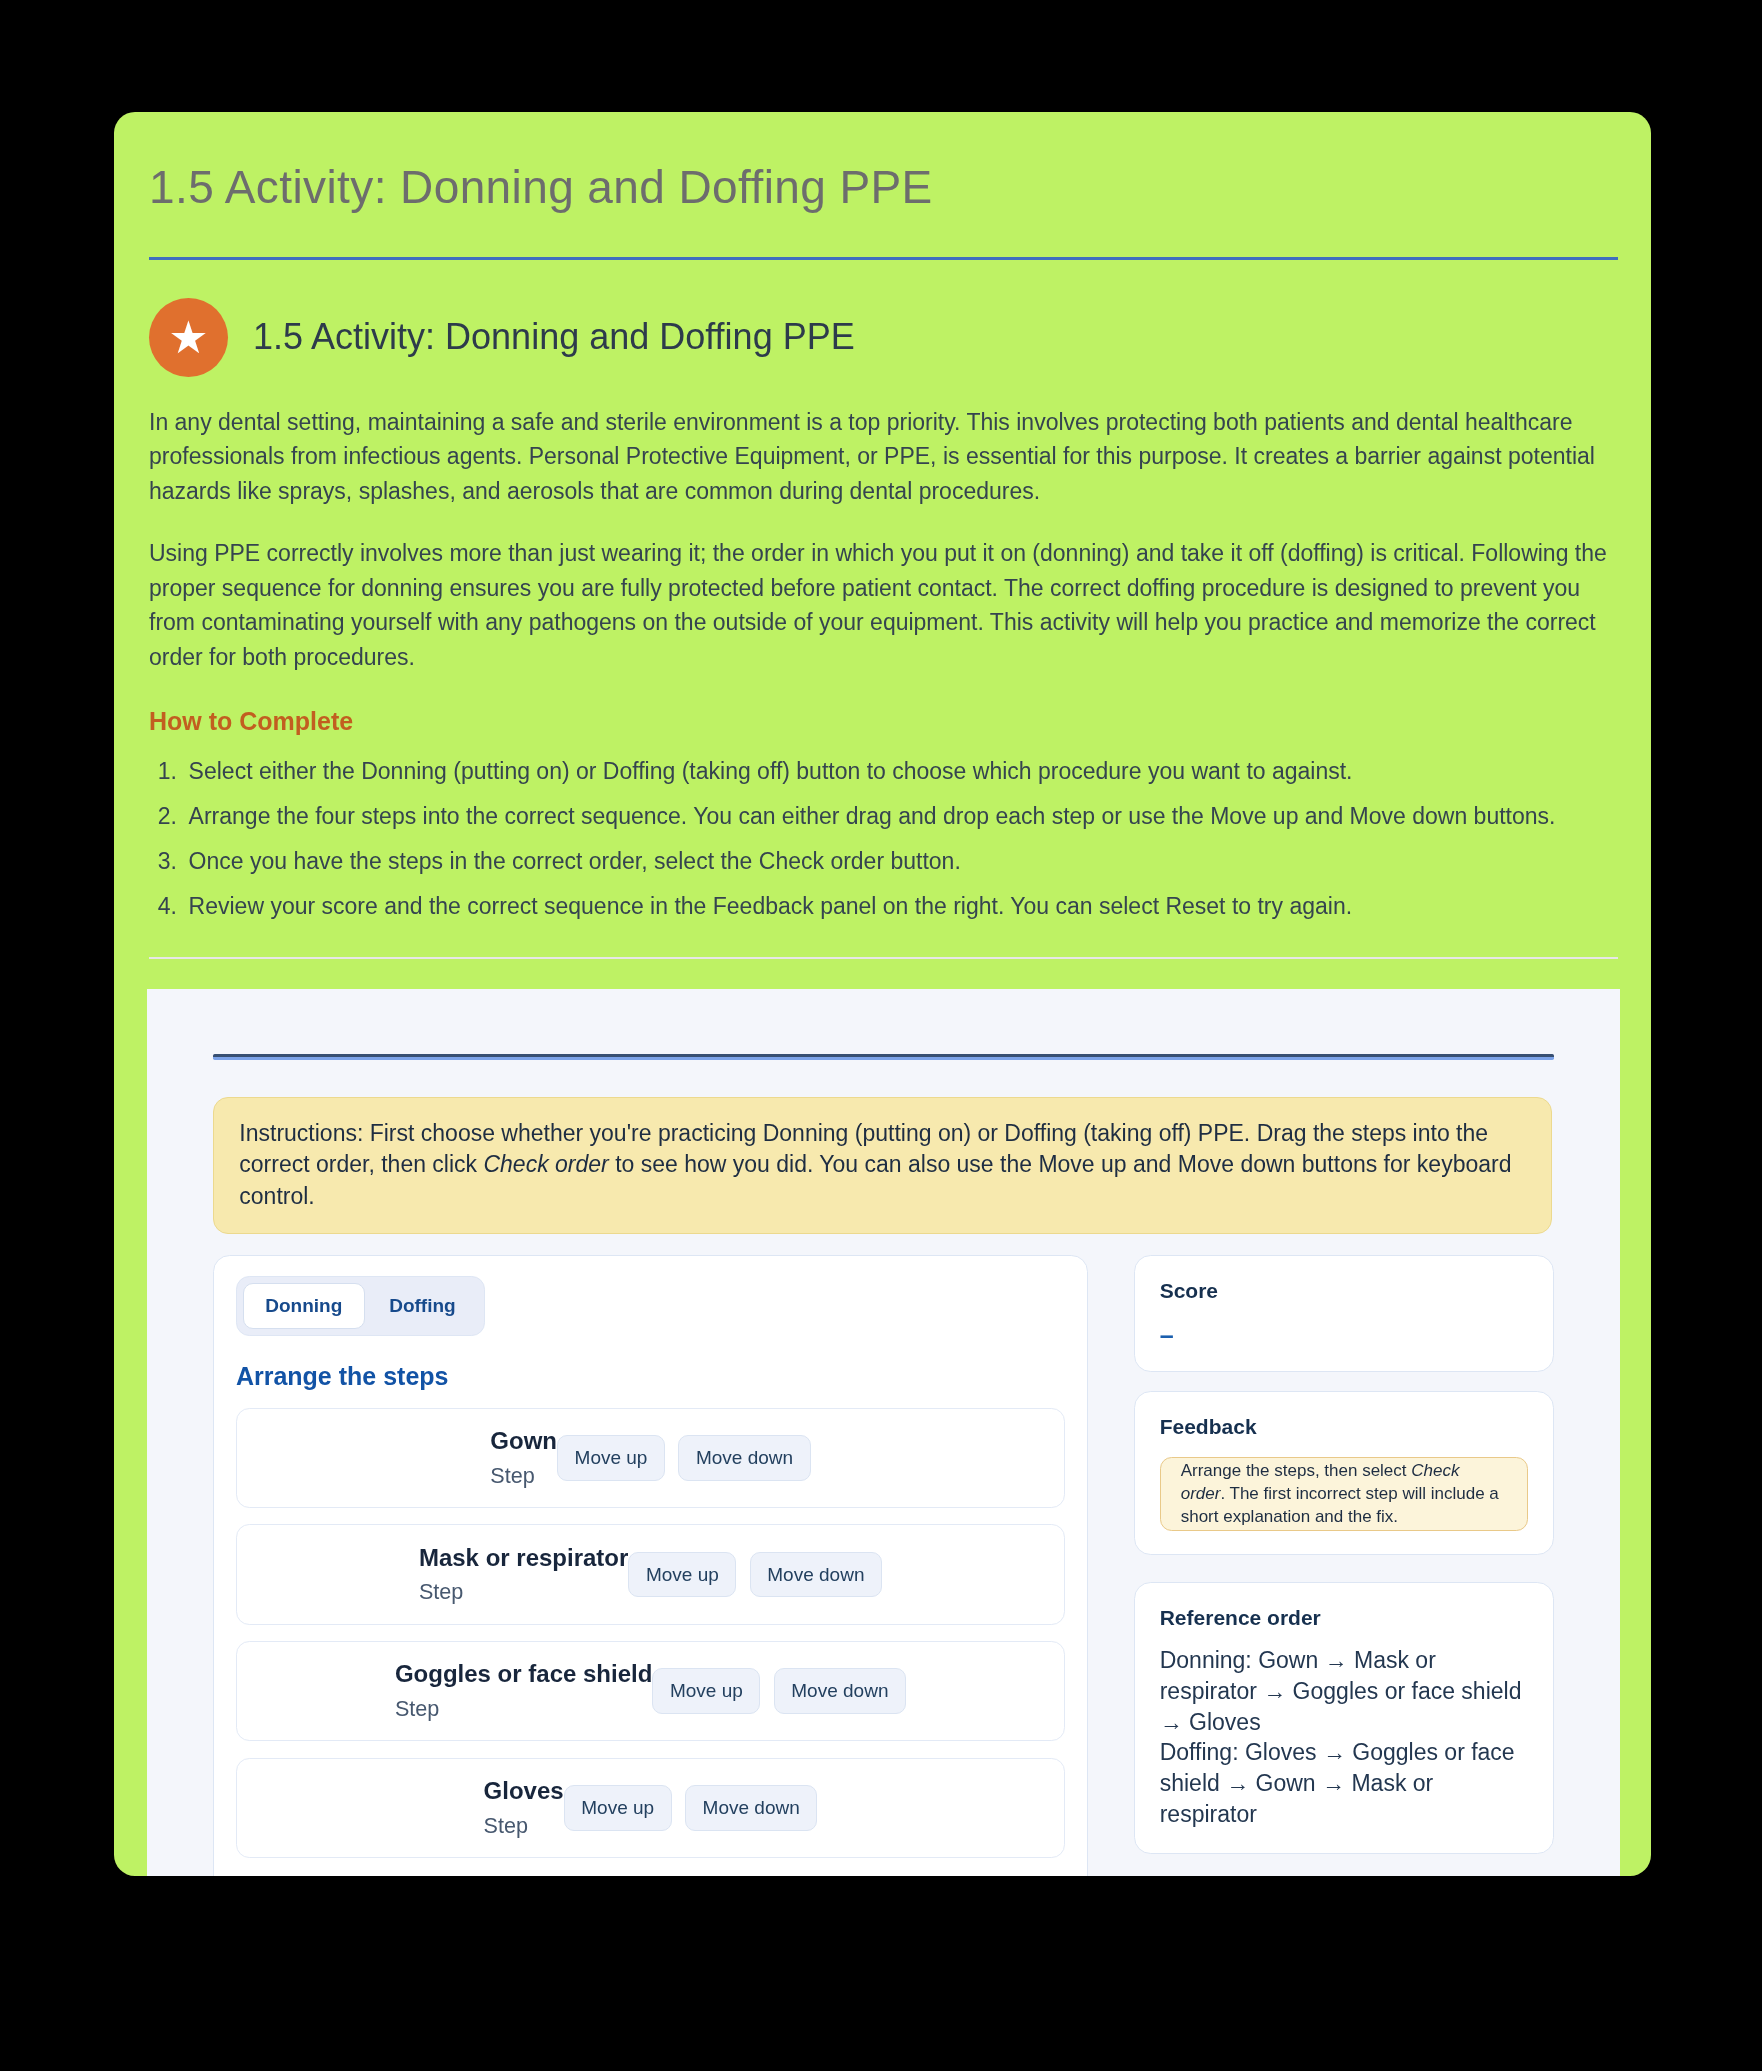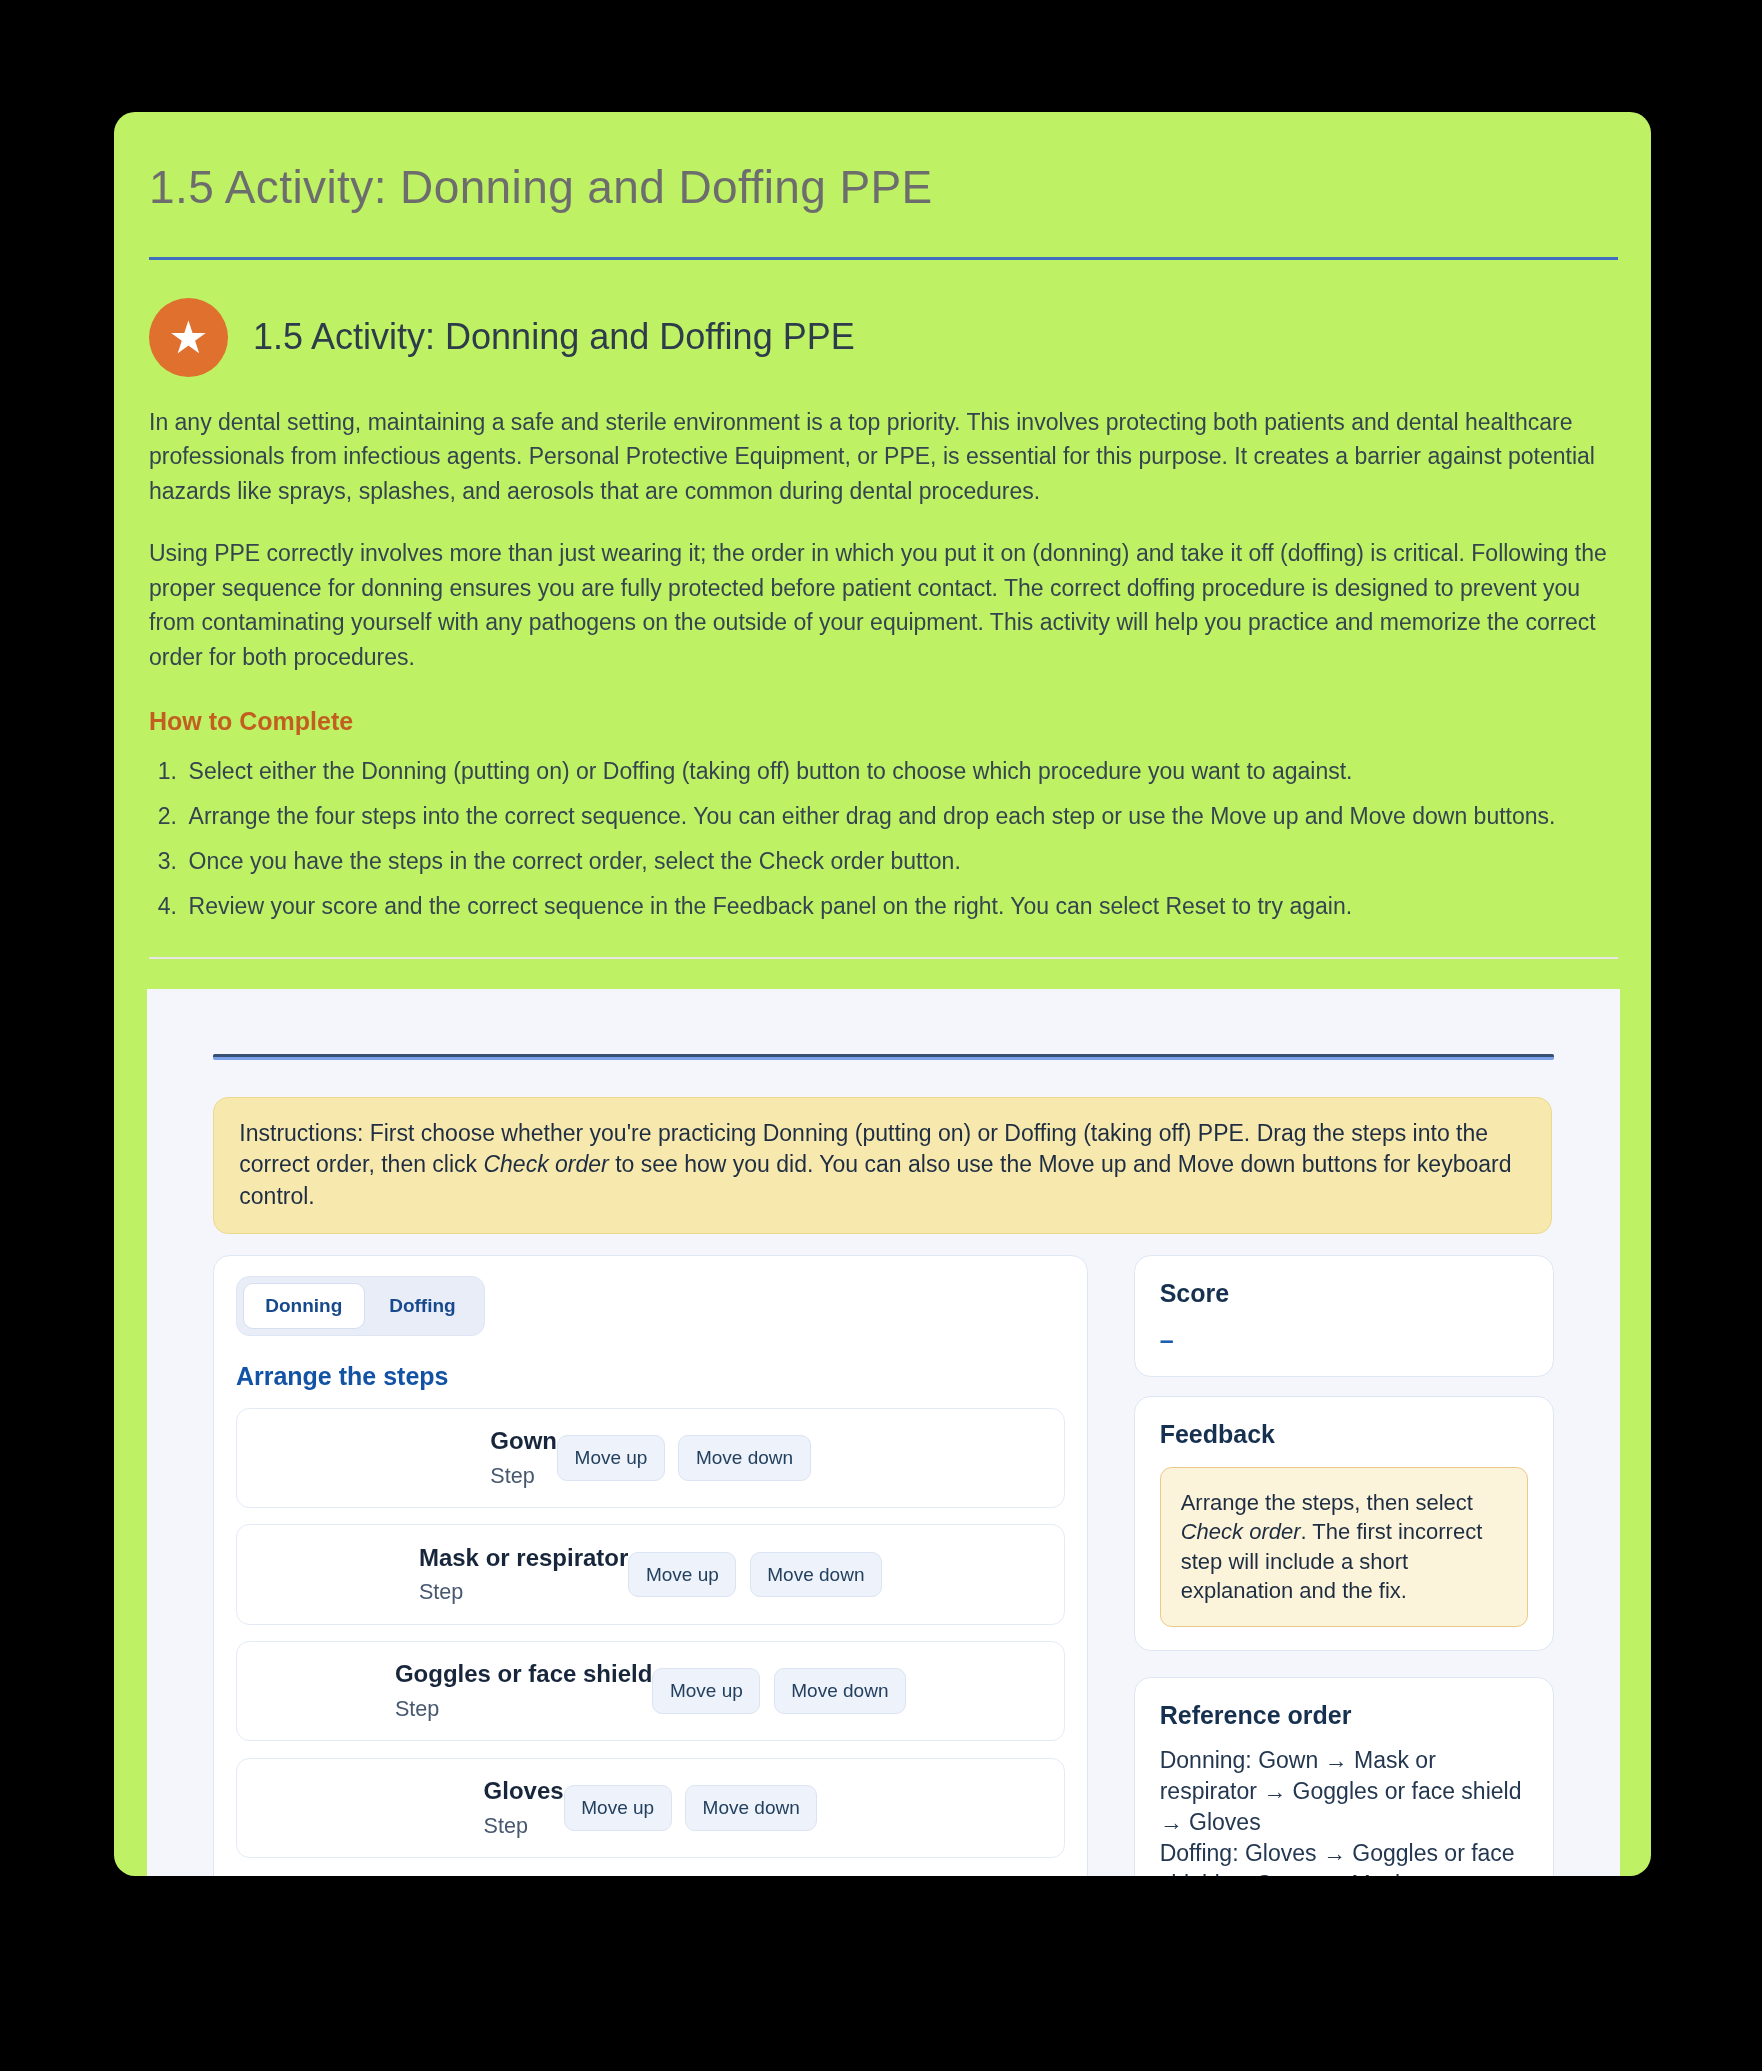--- a/index.html
+++ b/index.html
@@ -86,27 +86,27 @@
   }
   .reset-btn {
     background:#eef2fa; color:#1e3a5f; font-size:19px; font-weight:700;
     border:0.8px solid #dbe4f2; border-radius:11.6px; padding:13.3px 25px; cursor:pointer;
   }
 
   .side-col { width:420px; flex:0 0 auto; display:flex; flex-direction:column; }
   .side-card {
     background:#ffffff; border:1.7px solid #dde6f4; border-radius:16.6px; padding:23px 25px;
   }
-  .side-card h4 { font-size:25px; font-weight:700; color:#16304f; }
+  .side-card h4 { font-size:21px; font-weight:700; color:#16304f; }
   .score-card { min-height:113px; }
   .score-value { margin-top:20px; font-size:25px; font-weight:700; color:#1b5fae; line-height:1; }
   .feedback-card { margin-top:18.3px; }
   .feedback-box {
     margin-top:18.3px; background:#fcf4da; border:1.7px solid #e9c989; border-radius:11.6px;
-    padding:20px 20px; font-size:22px; line-height:1.34; color:#1e2d42;
+    padding:2px 20px; font-size:17px; line-height:1.34; color:#1e2d42;
   }
   .feedback-box .italic { font-style:italic; }
   .reference-card { margin-top:26.6px; }
   .reference-text { margin-top:15px; font-size:23px; line-height:1.34; color:#233750; }
 </style>
 </head>
 <body>
 
 <div class="stage">
   <div class="page-card">

